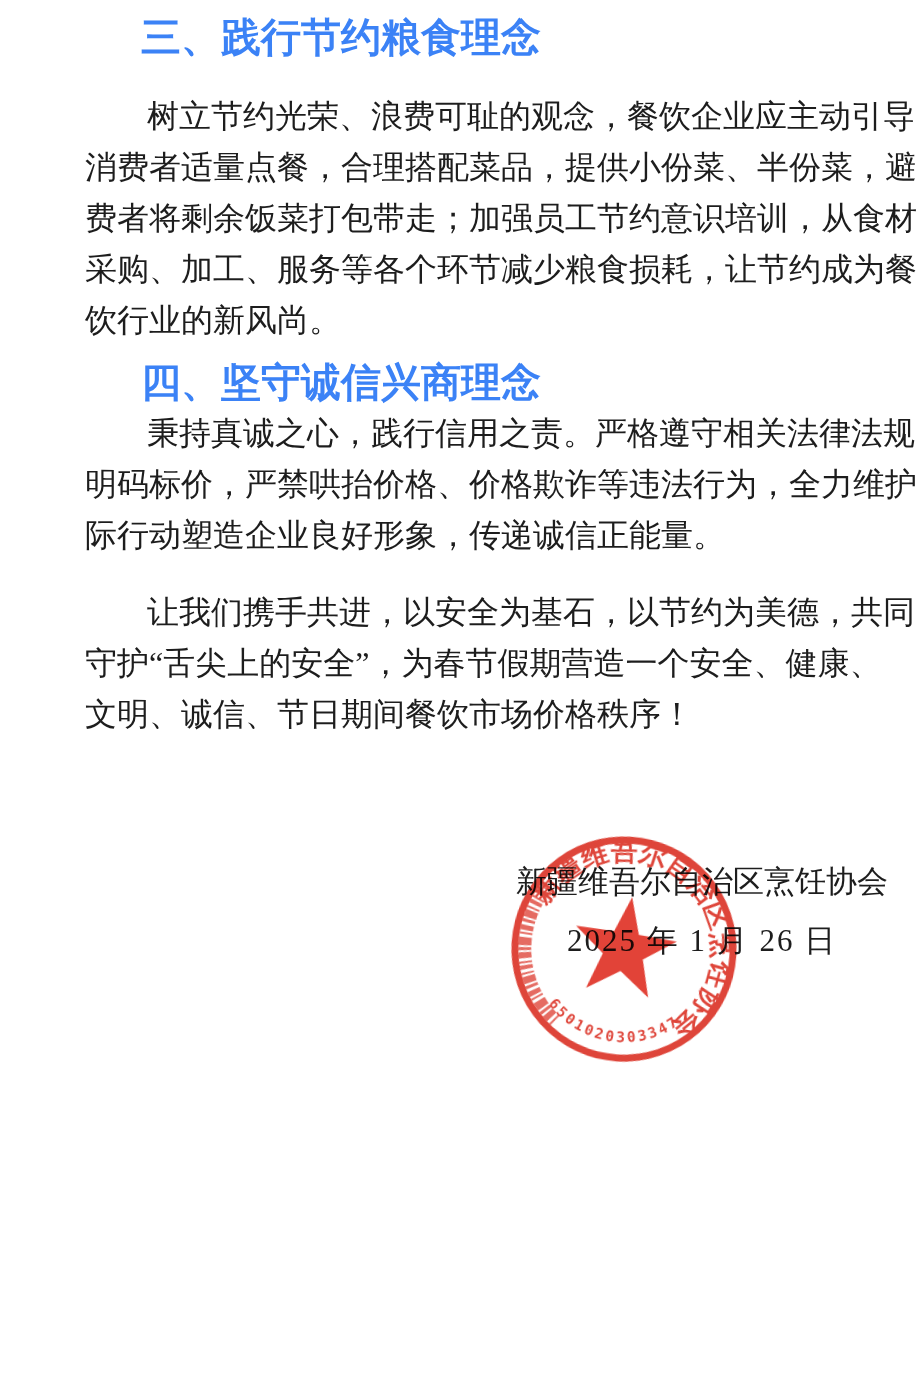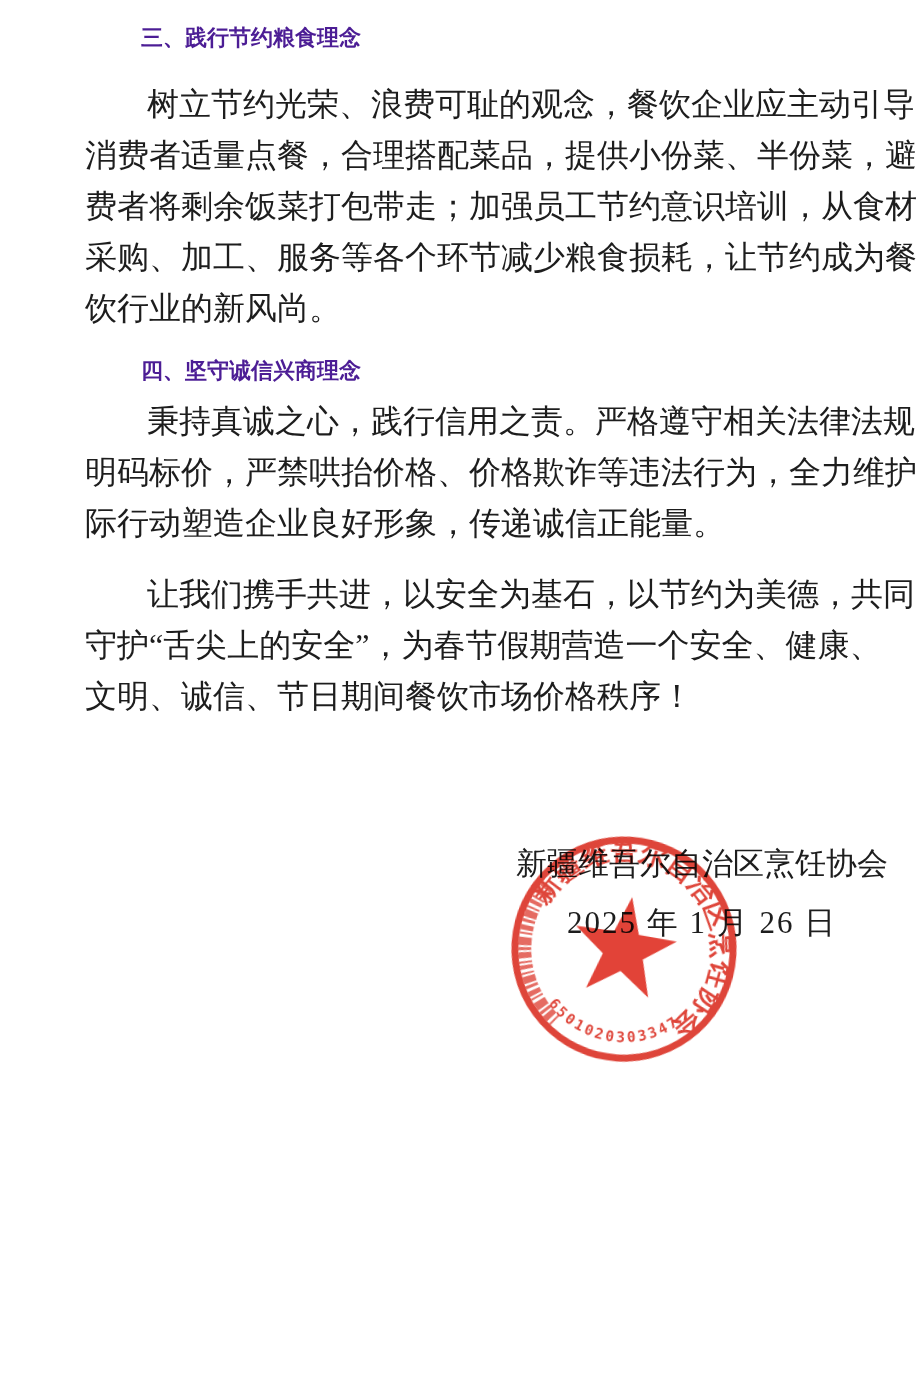--- a/index.html
+++ b/index.html
@@ -31,29 +31,29 @@
   .j {
     text-align: justify;
     text-align-last: justify;
   }
   .ind {
     text-indent: 62px;
   }
   .hd {
     font-family: "Liberation Sans", "DejaVu Sans", sans-serif;
     font-weight: 700;
-    font-size: 22px;
+    font-size: 40px;
     line-height: 51px;
     text-indent: 56px;
     white-space: nowrap;
-    color: #4c1d95;
+    color: #3b82f6;
   }
-  .para-1 { margin-top: 16px; }
+  .para-1 { margin-top: 28px; }
   .hd-2   { margin-top: 11px; }
-  .para-closing { margin-top: 20px; }
+  .para-closing { margin-top: 26px; }
   .sig {
     margin-top: 116px;
     margin-left: 315px;
     width: 604px;
     text-align: center;
   }
   .sig-org {
     font-size: 31px;
     line-height: 51px;
     white-space: nowrap;

